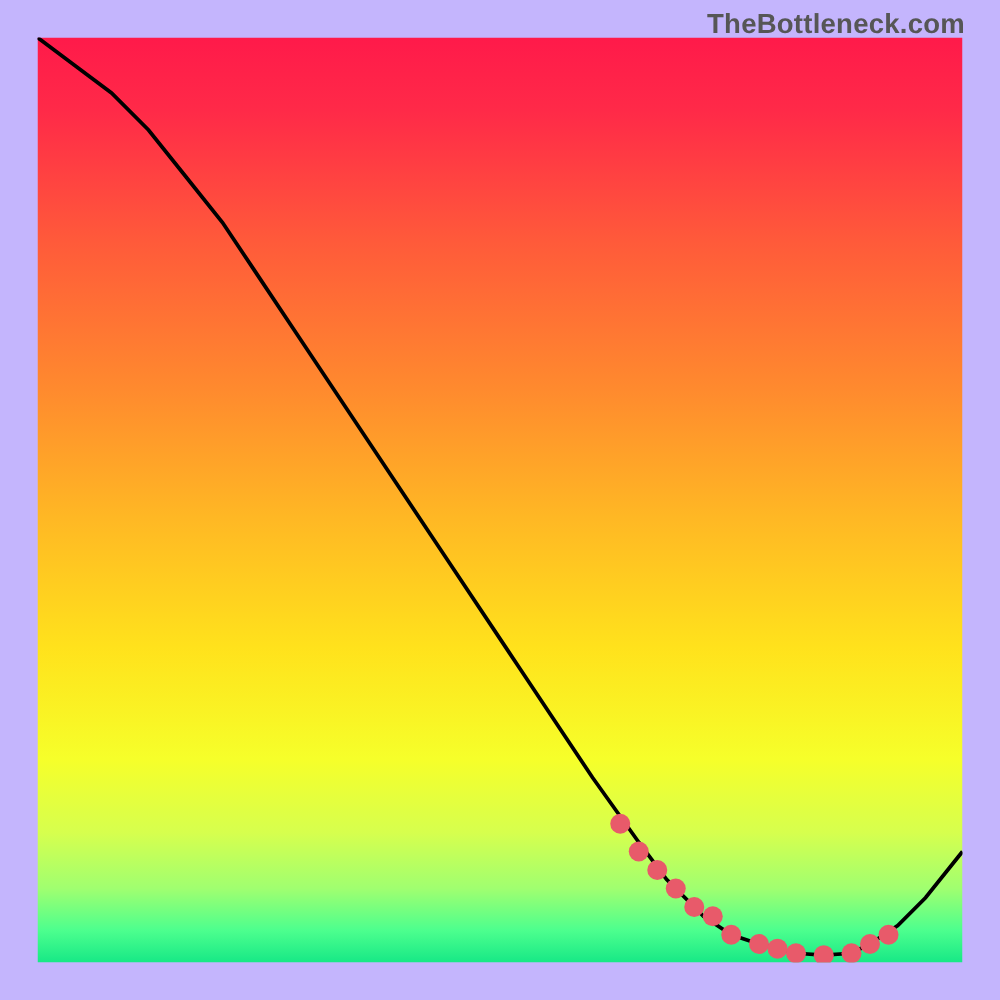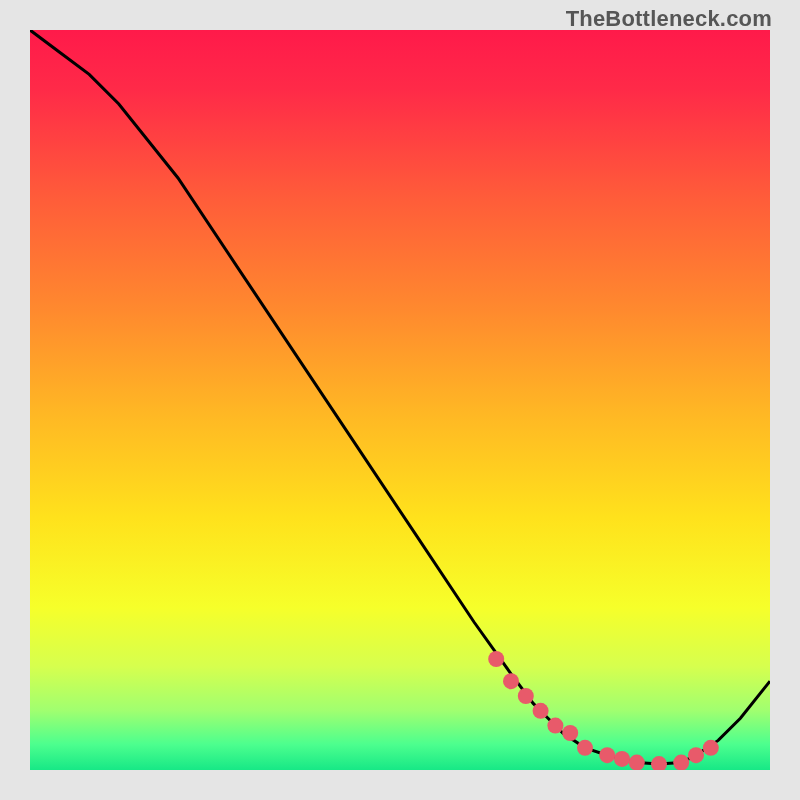--- a/index.html
+++ b/index.html
@@ -1,21 +1,21 @@
 <!DOCTYPE html>
 <html><head>
 <meta charset="utf-8">
 <style>
   * { margin: 0; padding: 0; box-sizing: border-box; }
   html, body { width: 800px; height: 800px; background: #000; overflow: hidden; }
   .frame {
     position: relative;
     width: 800px;
     height: 800px;
-    background: #e5e5e5;
+    background: #c4b5fd;
   }
   .plot-area {
     position: absolute;
     left: 30px;
     top: 30px;
     width: 740px;
     height: 740px;
   }
   .watermark {
     position: absolute;

